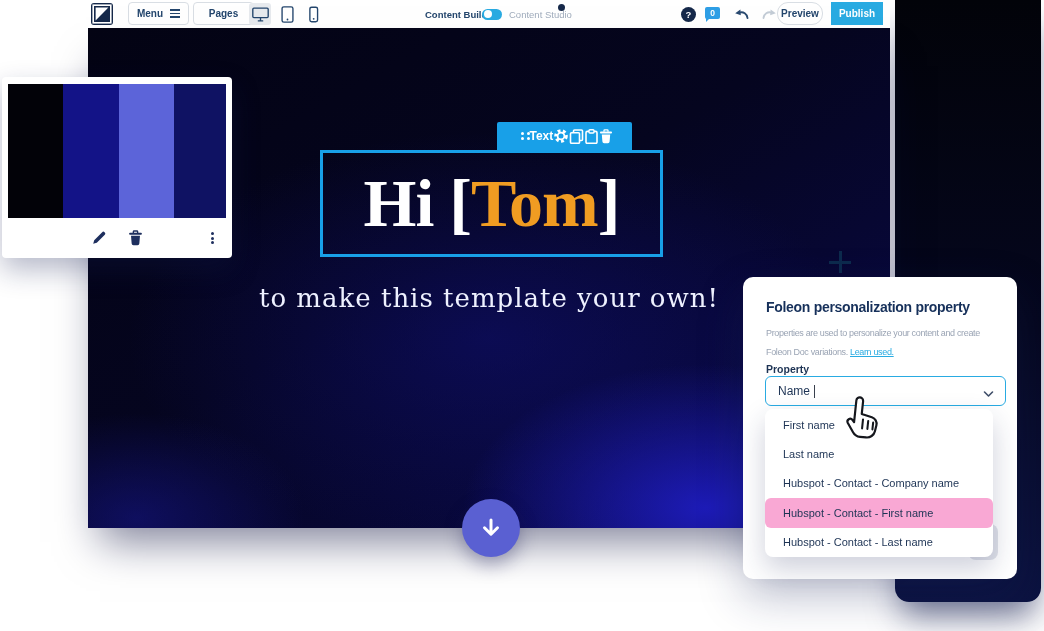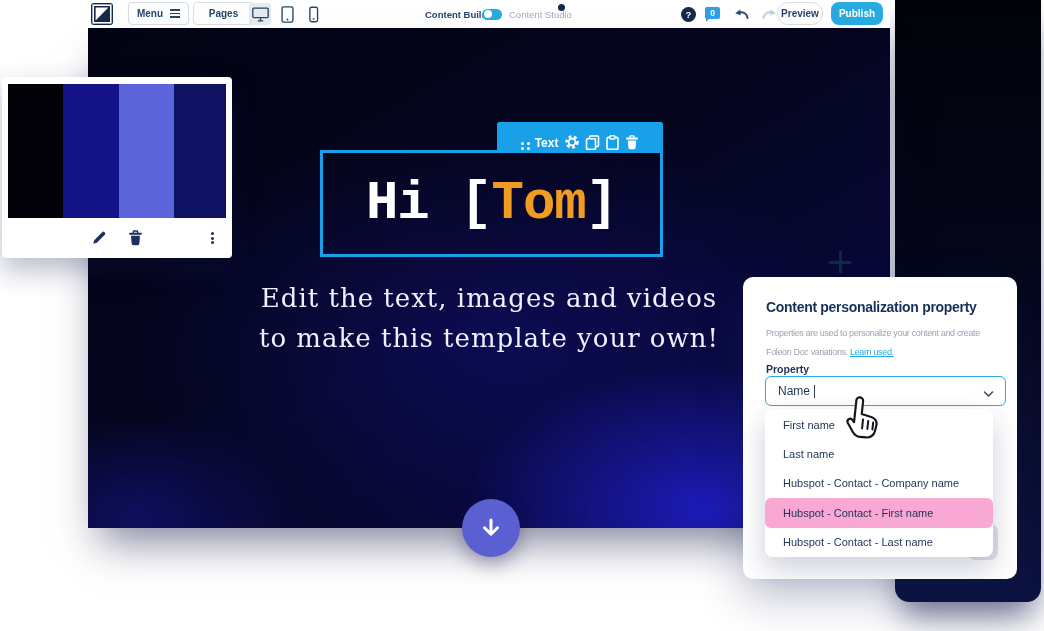--- a/index.html
+++ b/index.html
@@ -33,43 +33,43 @@
   .mode-studio { left:421px; font-size:9.5px; color:#a0acbc; }
   .studio-dot { position:absolute; left:470px; top:4px; width:7px; height:7px; border-radius:50%; background:#16294a; }
   .help-btn { position:absolute; left:593px; top:6.5px; width:15px; height:15px; border-radius:50%; background:#16294a;
     color:#fff; font-size:9.5px; font-weight:bold; display:flex; align-items:center; justify-content:center; border:none; }
   .comment-badge { position:absolute; left:617px; top:7px; width:15px; height:12px; background:#2f9fe6; border-radius:2px;
     color:#fff; font-size:8.5px; font-weight:bold; display:flex; align-items:center; justify-content:center; }
   .comment-badge::after { content:""; position:absolute; left:1px; bottom:-3px; border:3px solid transparent; border-top-color:#2f9fe6; border-left-color:#2f9fe6; }
   .undo-btn,.redo-btn { position:absolute; top:7px; width:18px; height:14px; background:none; border:none; }
   .undo-btn { left:644px; color:#2a4a70; } .redo-btn { left:672px; color:#c3ccd6; }
   .preview-btn { left:689px; width:46px; font-size:10px;border-radius:11px; }
-  .publish-btn { position:absolute; left:743px; top:2px; width:52px; height:23px; border:none; border-radius:8px;
+  .publish-btn { position:absolute; left:743px; top:2px; width:52px; height:23px; border:none; border-radius:0;
     background:#29abe2; color:#fff; font-size:10px; font-weight:bold; }
 
   
   .canvas { position:absolute; left:88px; top:28px; width:802px; height:500px; z-index:2;
     background:
       radial-gradient(42% 40% at 77% 96%, rgba(30,28,190,.95), rgba(30,28,190,0) 72%),
       radial-gradient(60% 55% at 50% 62%, rgba(17,17,125,.50), rgba(17,17,125,0) 75%),
       radial-gradient(30% 30% at 6% 98%, rgba(22,22,140,.55), rgba(22,22,140,0) 70%),
       linear-gradient(150deg,#030313 0%,#05051f 45%,#0a0a4e 100%);
     box-shadow:0 26px 40px -12px rgba(10,14,60,.5); }
   .plus-marker { position:absolute; left:741px; top:223px; width:22px; height:22px; opacity:.85; }
   .plus-marker::before { content:""; position:absolute; left:0; top:9.5px; width:22px; height:3px; background:#0e3152; }
   .plus-marker::after  { content:""; position:absolute; left:9.5px; top:0; width:3px; height:22px; background:#0e3152; }
-  .sel-toolbar { position:absolute; left:409px; top:94px; width:166px; height:28px; background:#18a0e8;
-    border-radius:2px 2px 0 0; display:flex; align-items:flex-end; justify-content:space-between; padding:0 24px; }
+  .sel-toolbar { position:absolute; left:409px; top:94px; width:135px; height:28px; background:#18a0e8;
+    border-radius:2px 2px 0 0; display:flex; align-items:center; justify-content:space-between; padding:0 24px; }
   .sel-label { color:#fff; font-size:12px; font-weight:bold; }
   .handle { display:grid; grid-template-columns:3px 3px; gap:2.5px; }
   .handle i { width:3px; height:3px; background:#fff; border-radius:50%; display:block; }
   .sel-icon { background:none; border:none; display:flex; align-items:center; }
   .textbox { position:absolute; left:232px; top:122px; width:343px; height:107px; border:3px solid #18a0e8;
     display:flex; align-items:center; justify-content:center; }
-  .headline { font-family:Liberation Mono, monospace; font-weight:bold; font-size:54px; color:#ffffff; letter-spacing:-1px; white-space:nowrap;text-align:right; }
+  .headline { font-family:Liberation Serif, serif; font-weight:bold; font-size:68px; color:#ffffff; letter-spacing:-1px; white-space:nowrap;text-align:right; }
   .headline .hl { color:#f09c22; }
   .subtitle { position:absolute; left:0; top:250px; width:100%; text-align:center;
     font-family:"DejaVu Serif", serif; font-size:26px; color:#eef1ff; line-height:40px; letter-spacing:1px; }
 
   .scroll-btn { position:absolute; left:462px; top:499px; width:58px; height:58px; border-radius:50%;
     background:#5a60d2; border:none; display:flex; align-items:center; justify-content:center; z-index:3;
     box-shadow:0 8px 18px rgba(20,20,80,.35); }
 
   
   .img-card { position:absolute; left:2px; top:77px; width:230px; height:181px; background:#fff; border-radius:4px; z-index:3;
@@ -216,21 +216,20 @@
             <path d="M2.8 5.4 h8.4 l-0.6 7.2 a1.7 1.7 0 0 1 -1.7 1.6 H5.1 a1.7 1.7 0 0 1 -1.7 -1.6 Z" fill="#fff"></path>
           </svg>
       </button>
     </div>
 
     <div class="textbox">
       <div class="headline"><span>Hi [</span><span class="hl">Tom</span><span>]</span></div>
     </div>
 
     <div class="subtitle">
-      <div>Edit the text, images and videos</div>
       <div>to make this template your own!</div>
     </div>
   </div>
 
   <button class="scroll-btn">
     <svg width="30" height="30" viewBox="0 0 30 30">
         <path d="M15 7 V21 M8.5 14.8 L15 21.3 L21.5 14.8" fill="none" stroke="#fff" stroke-width="3" stroke-linecap="round" stroke-linejoin="round"></path>
       </svg>
   </button>
 
@@ -251,21 +250,21 @@
     <button class="card-action act-more kebab">
         <span>
           <i></i>
           <i></i>
           <i></i>
         </span>
       </button>
   </div>
 
   <div class="panel">
-    <div class="panel-title">Content personalization property</div>
+    <div class="panel-title">Foleon personalization property</div>
     <div class="panel-desc">
       <div>Properties are used to personalize your content and create</div>
       <div><span>Foleon Doc variations.</span>
         <span class="learn-link">Learn used.</span></div>
     </div>
     <div class="prop-label">Property</div>
     <div class="prop-input">
       <span>Name</span>
       <span class="caret"></span>
       <span class="input-chevron">

